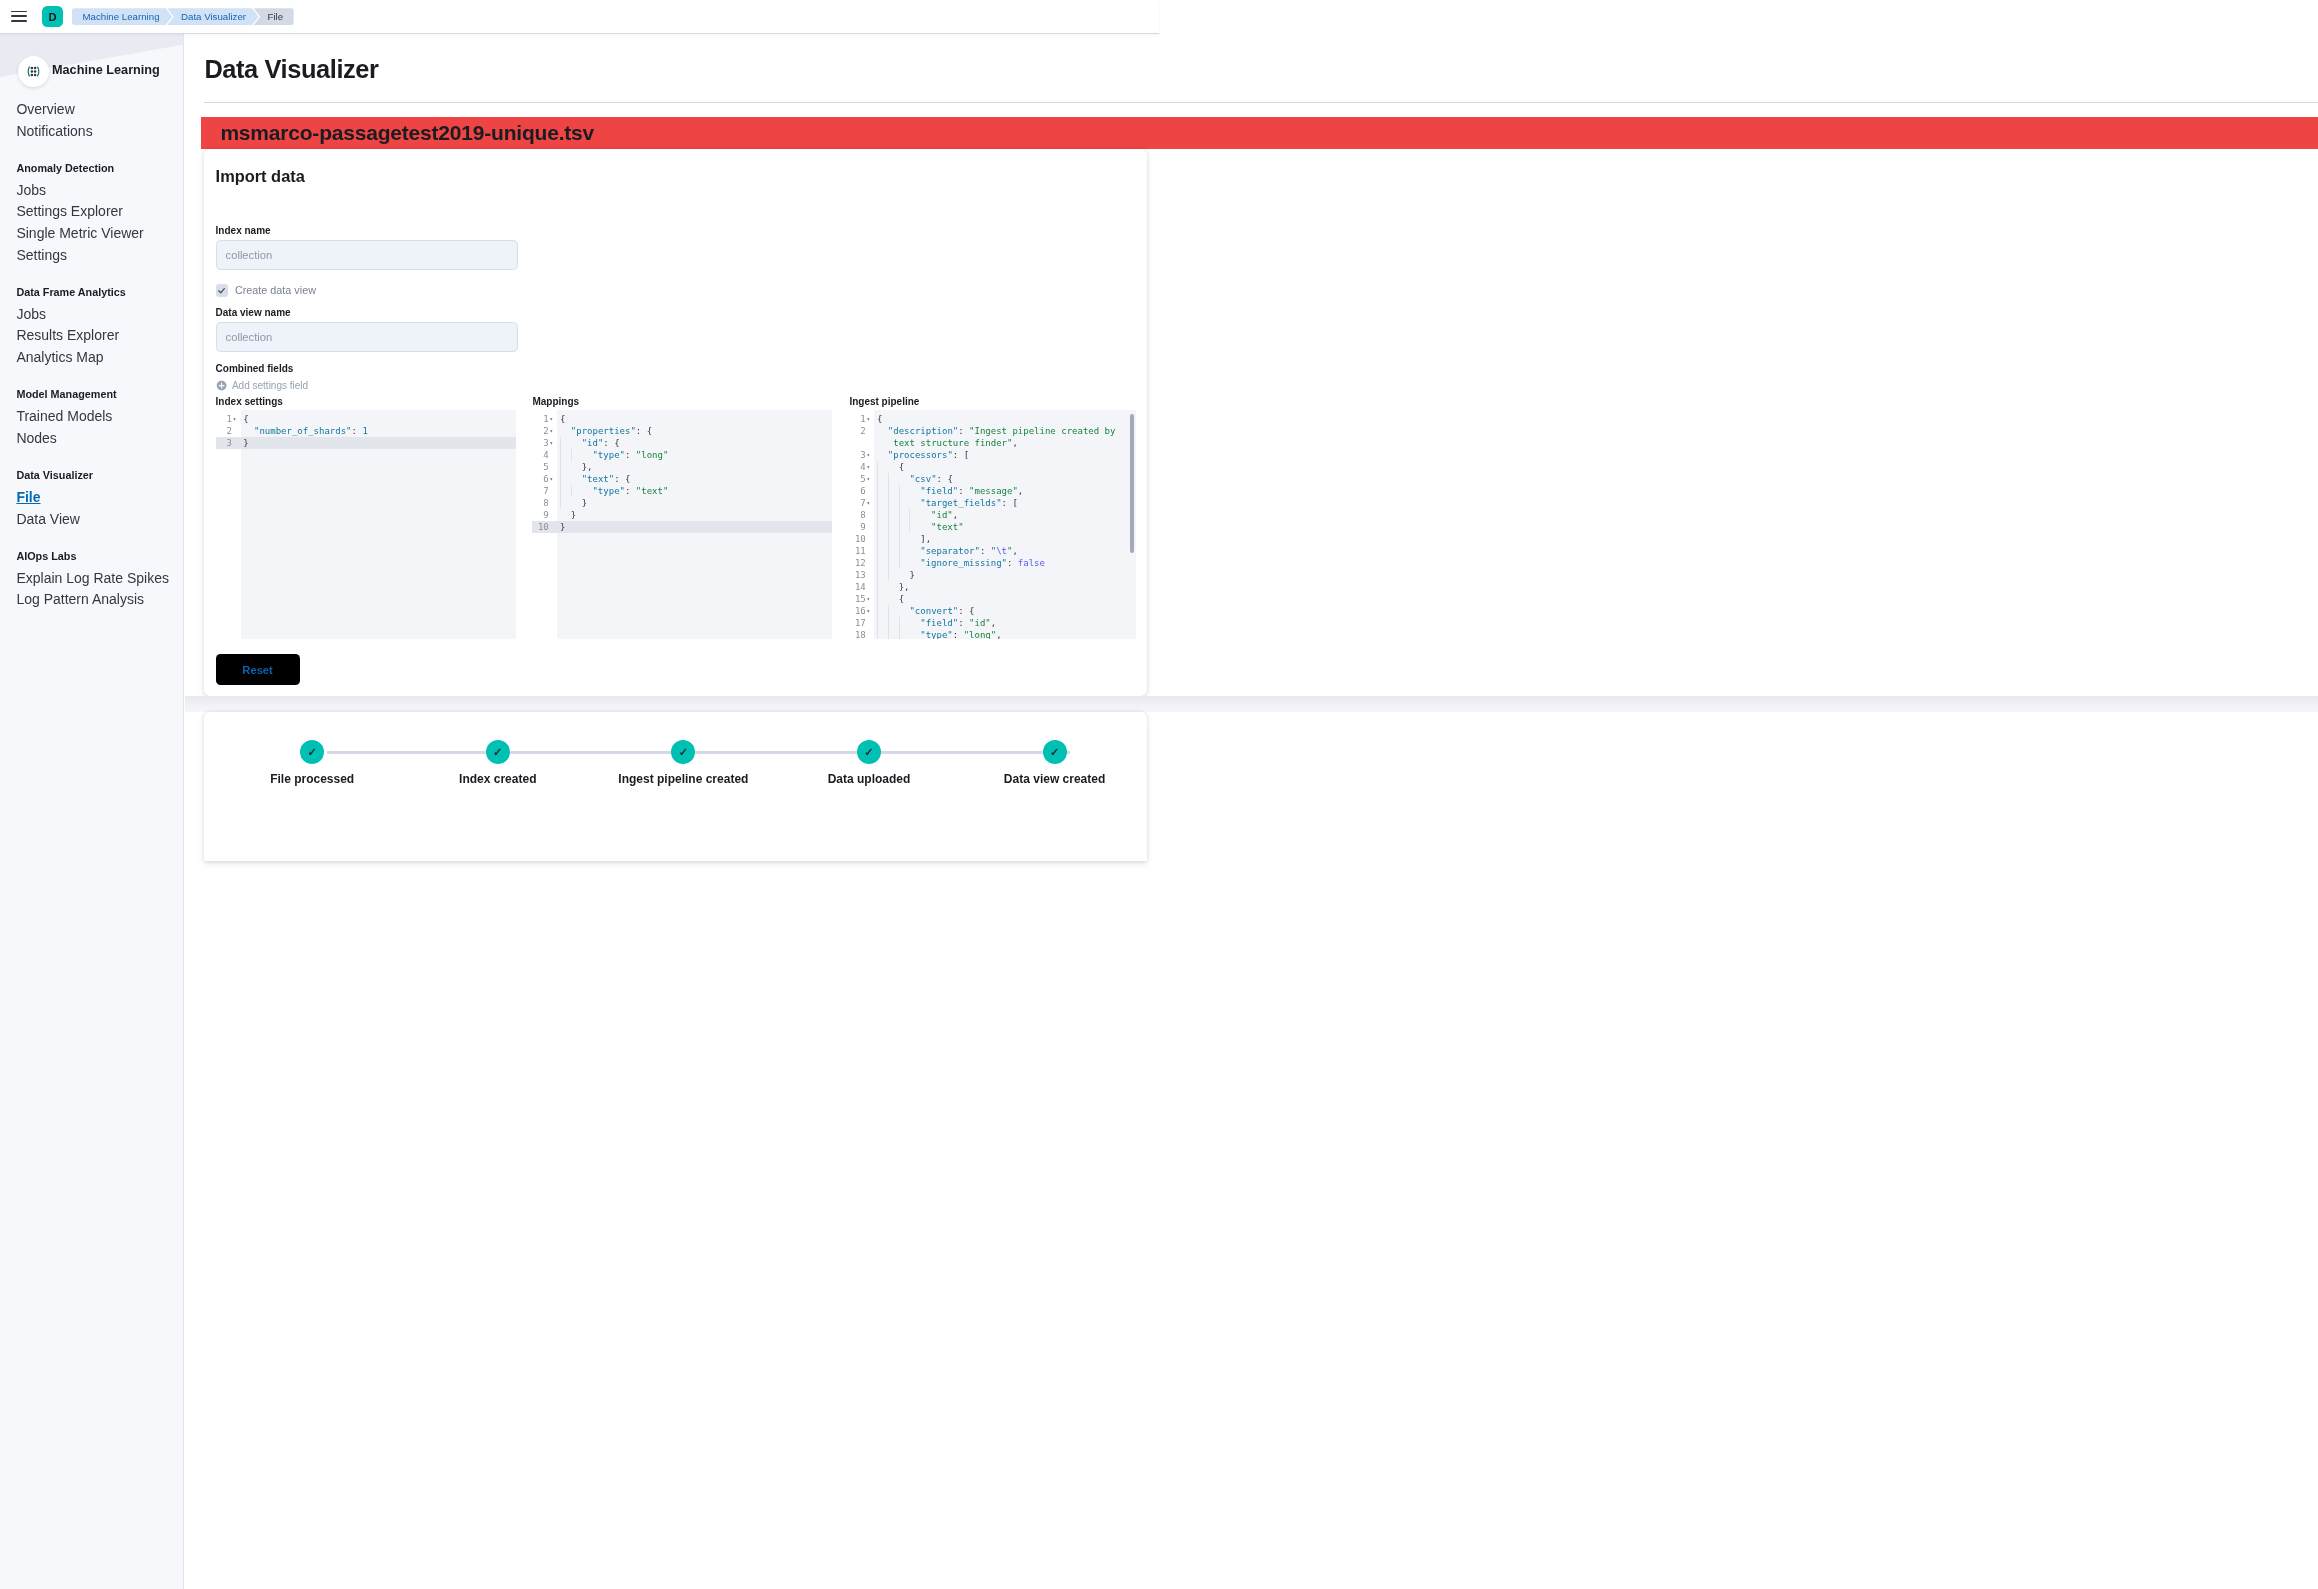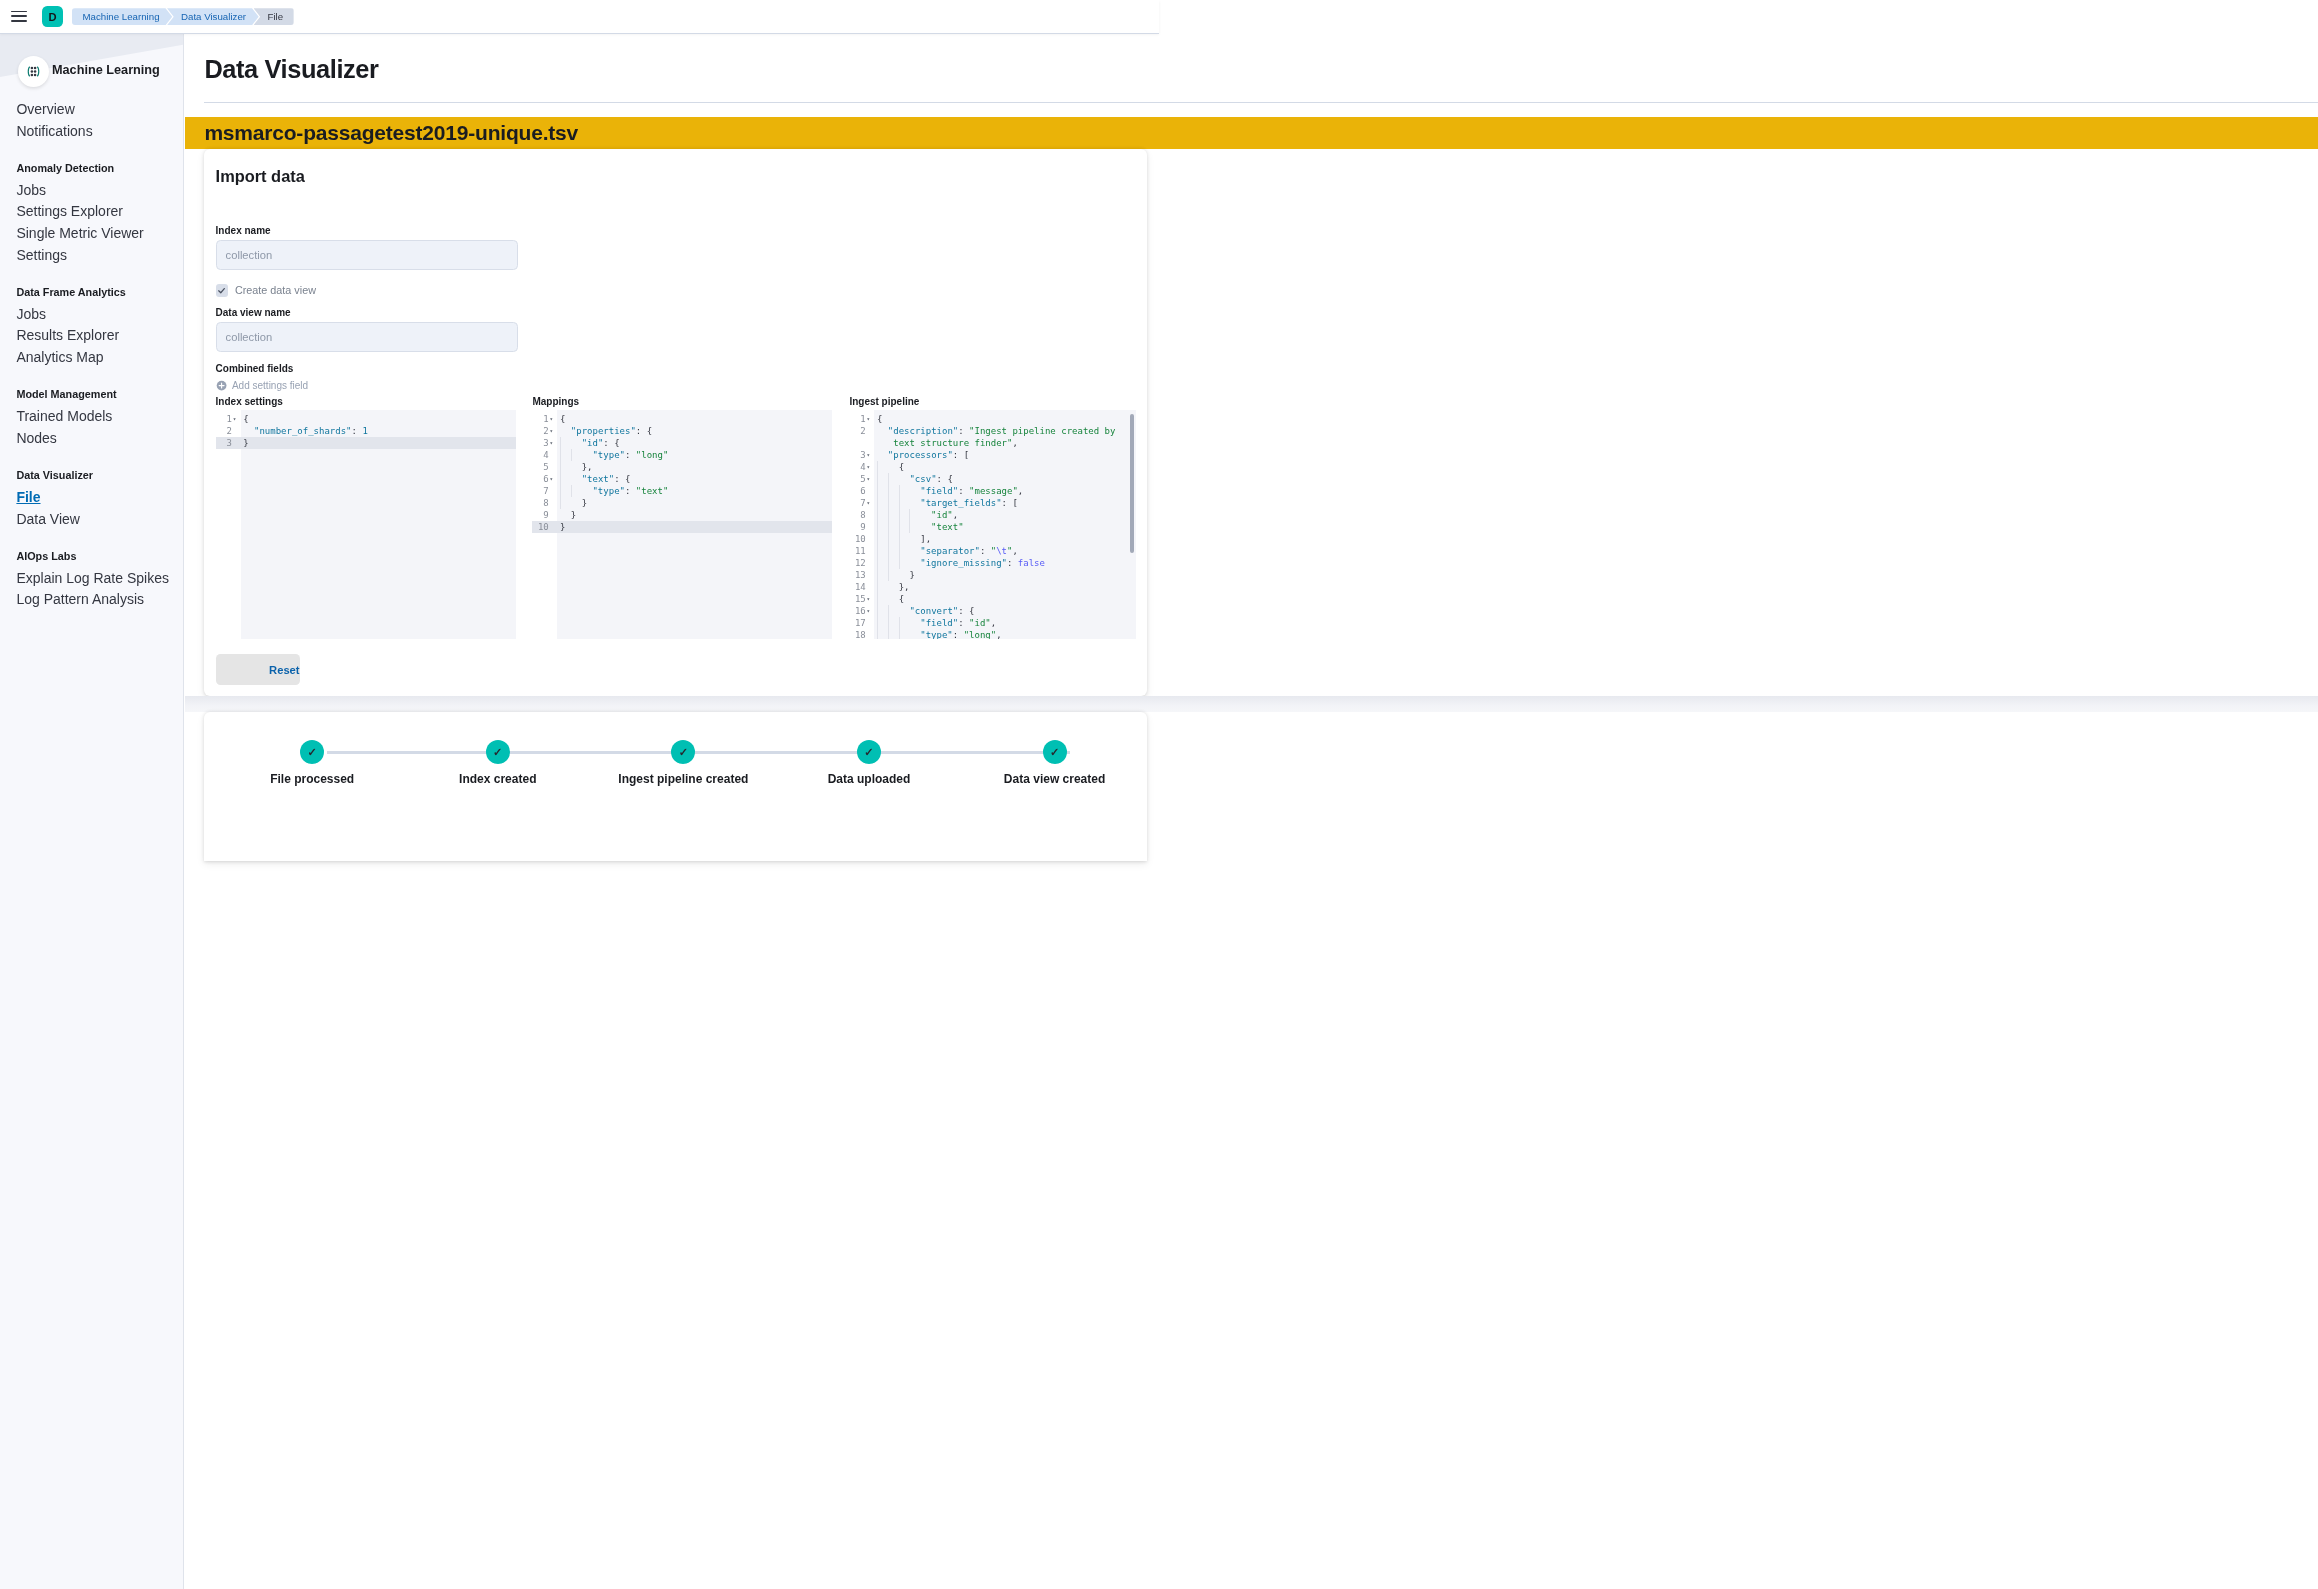--- a/index.html
+++ b/index.html
@@ -37,21 +37,21 @@
   .nav { position:absolute; left:0; top:64px; right:0; padding-left:16.4px; }
   .nav-header { height:21.7px; margin-top:15.7px; display:flex; align-items:center;
     font-size:10.8px; font-weight:700; color:#1a1c21; }
   .nav-item { height:21.7px; display:flex; align-items:center; font-size:14px; color:#343741; cursor:pointer; }
   .nav-item.selected { color:#006bb4; font-weight:700; text-decoration:underline; }
 
   
   .main { position:absolute; left:185px; top:34px; right:0; bottom:0; background:#fff; overflow:hidden; }
   .page-title { position:absolute; left:19.4px; top:21px; font-size:25.4px; font-weight:700; letter-spacing:-0.4px; }
   .title-rule { position:absolute; left:19.4px; right:0; top:68px; height:0.7px; background:#d3dae6; }
-  .file-strip { position:absolute; left:0; right:0; top:83px; height:32px; background:#eab308;
+  .file-strip { position:absolute; left:16px; right:0; top:83px; height:32px; background:#ef4444;
     display:flex; align-items:center; }
   .file-strip h2 { font-size:21px; font-weight:700; margin-left:19.4px; letter-spacing:-0.2px; }
 
   .panel { position:absolute; left:19.4px; width:943px; background:#fff; border-radius:6px;
     box-shadow:0 0.7px 3.7px rgba(0,0,0,.12), 0 3px 9px rgba(0,0,0,.07); }
   .import-card { top:115px; height:547px; }
 
   .import-heading { position:absolute; left:11.2px; top:18px; font-size:16.4px; font-weight:700; }
   .tabs { position:absolute; left:11.2px; right:11.2px; top:43px; height:21.7px; border-bottom:0.7px solid #d3dae6; }
   .tab { position:absolute; top:0; height:21.7px; font-size:12px; font-weight:700; color:#343741; cursor:pointer; }
@@ -88,22 +88,22 @@
   .gd, .gp { display:inline-block; width:2ch; height:12px; vertical-align:top; }
   .gd { box-shadow:inset 0.7px 0 0 #d7dbe3; }
   .t-k { color:#10769e; } .t-n { color:#10769e; }
   .t-g { color:#17843d; }
   .t-v { color:#585cf6; }
   .t-p { color:#343741; }
   .scroll-thumb { position:absolute; right:2.2px; top:3.7px; width:4.5px; height:139px; border-radius:2.2px;
     background:#a2a9b8; }
 
   .reset-btn { position:absolute; left:11.2px; top:505px; width:84px; height:31px; border:none;
-    border-radius:4.5px; background:#e5e5e5; color:#0b62ab; font-size:11.2px; font-weight:700;
-    font-family:"Liberation Sans", sans-serif; cursor:pointer;text-align:right; }
+    border-radius:4.5px; background:#000000; color:#0b62ab; font-size:11.2px; font-weight:700;
+    font-family:"Liberation Sans", sans-serif; cursor:pointer; }
 
   .gap-band { position:absolute; left:0; right:0; top:662px; height:15.7px;
     background:linear-gradient(180deg,#e7e9ef 0%, #f2f3f7 60%, #f5f6f9 100%); }
 
   .steps-card { top:678px; height:149px; border-radius:6px 6px 0 0; }
   .steps-wrap { position:absolute; left:15px; right:0; top:0; height:120px; display:flex; }
   .connector { position:absolute; left:108px; width:743px; top:39px; height:3px; background:#d3dae6; }
   .step { flex:1; position:relative; display:flex; flex-direction:column; align-items:center; }
   .step-circle { position:absolute; top:28px; width:24px; height:24px; border-radius:50%;
     background:#00bfb3; display:flex; align-items:center; justify-content:center;

